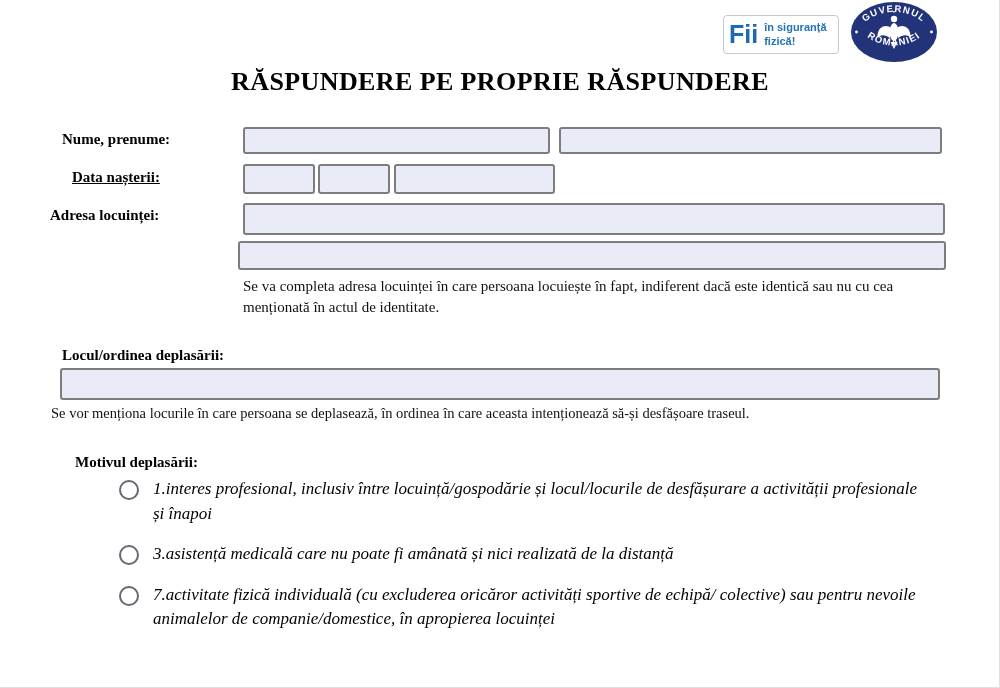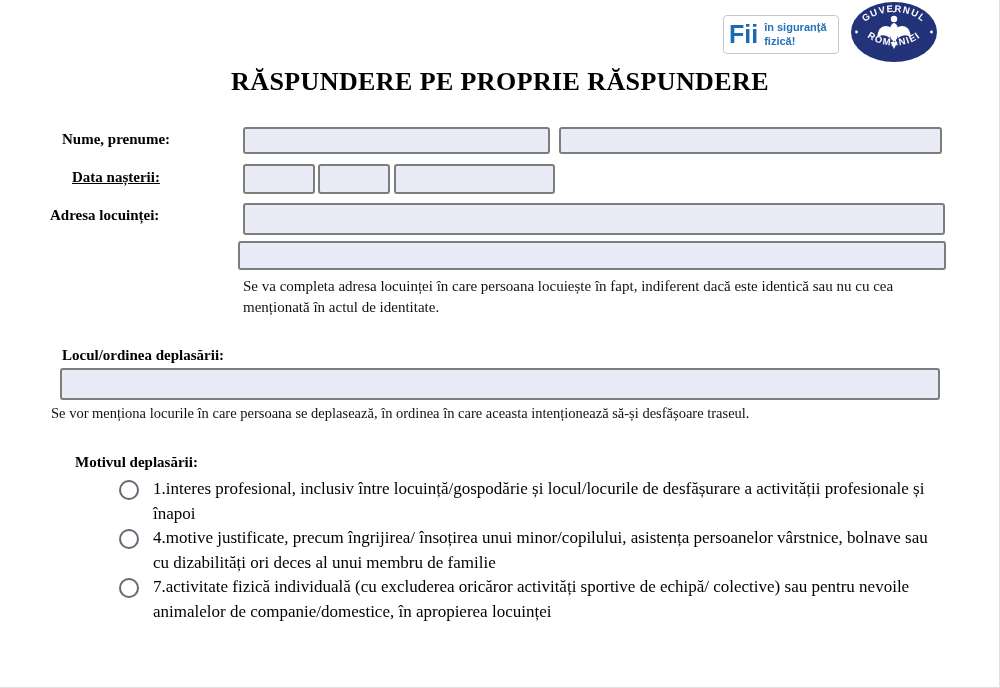--- a/index.html
+++ b/index.html
@@ -25,21 +25,21 @@
   }
   
   .flabel{font-size:15px;font-weight:bold;white-space:nowrap;}
   .fbox{
     position:absolute;background:#e9ecf7;border:2px solid #7d7d7d;border-radius:3px;
     box-sizing:border-box;font-family:inherit;font-size:16px;padding:0 6px;color:#000;outline:none;
   }
   .note{font-size:15px;line-height:21px;color:#111;}
   .note-nowrap{white-space:nowrap;font-size:14.5px;}
   
-  .options{left:119px;top:477px;width:850px;display:flex;flex-direction:column;gap:0;}
+  .options{left:119px;top:477px;width:850px;display:flex;flex-direction:column;gap:16px;font-style:italic;}
   .option{display:flex;align-items:flex-start;gap:14px;}
   .radio{
     width:16px;height:16px;border:2px solid #686874;border-radius:50%;
     background:#fff;flex:none;margin-top:3px;cursor:pointer;
   }
   .option-text{font-size:17px;line-height:24.5px;max-width:775px;}
 </style>
 </head>
 <body>
 
@@ -99,21 +99,21 @@
 
   <div class="abs flabel" style="left:52px;top:454px;margin-left:23px;">Motivul deplasării:</div>
 
   <div class="abs options">
     <div class="option">
       <span class="radio" role="radio" aria-checked="false"></span>
       <span class="option-text">1.interes profesional, inclusiv între locuință/gospodărie și locul/locurile de desfășurare a activității profesionale și înapoi</span>
     </div>
     <div class="option">
       <span class="radio" role="radio" aria-checked="false"></span>
-      <span class="option-text">4.motive justificate, precum îngrijirea/ însoțirea unui minor/copilului, asistența persoanelor vârstnice, bolnave sau cu dizabilități ori deces al unui membru de familie</span>
+      <span class="option-text">3.asistență medicală care nu poate fi amânată și nici realizată de la distanță</span>
     </div>
     <div class="option">
       <span class="radio" role="radio" aria-checked="false"></span>
       <span class="option-text">7.activitate fizică individuală (cu excluderea oricăror activități sportive de echipă/ colective) sau pentru nevoile animalelor de companie/domestice, în apropierea locuinței</span>
     </div>
   </div>
 
 </div>
 
 </body></html>

